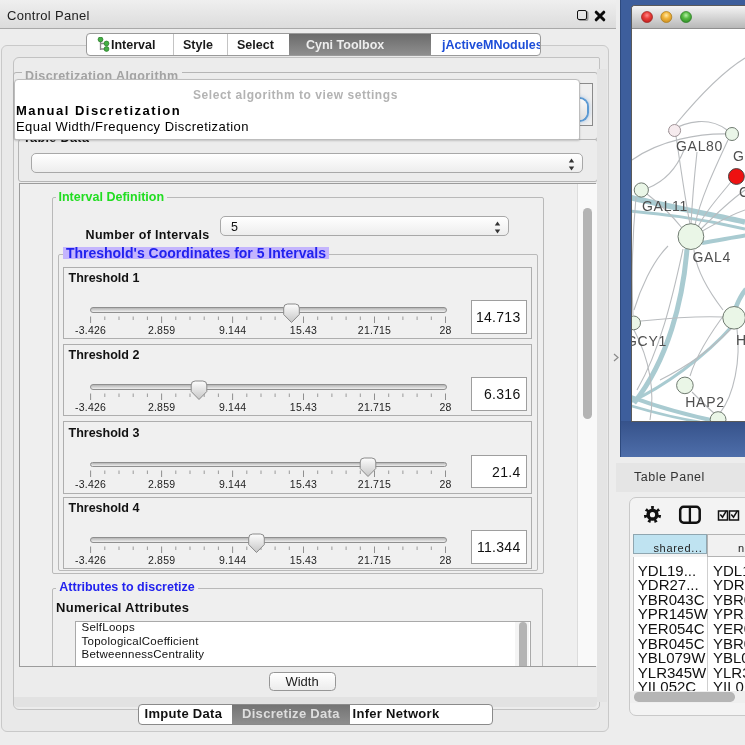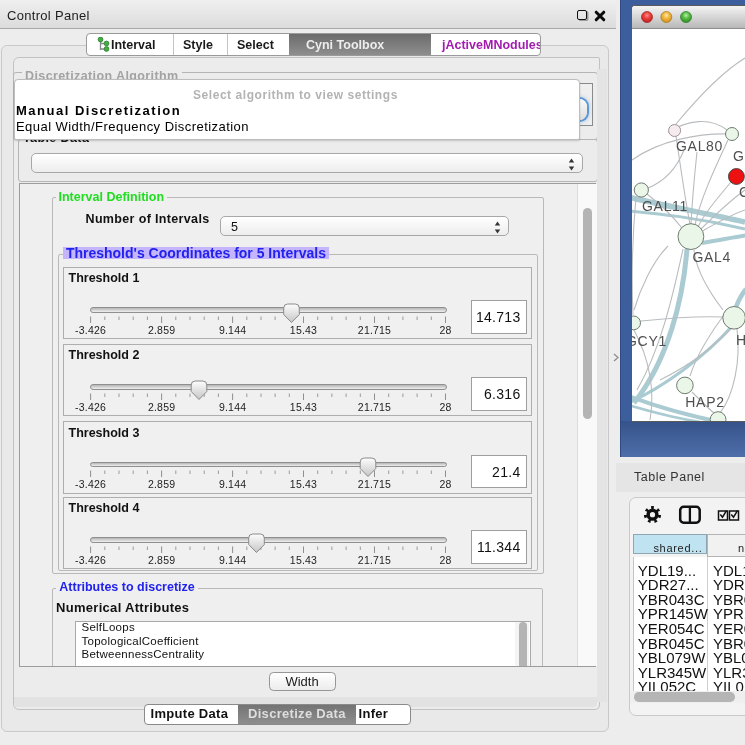--- a/index.html
+++ b/index.html
@@ -44,21 +44,21 @@
         <circle cx="10.5" cy="6.5" r="2.4" fill="#44b044" stroke="#2c7d2c" stroke-width="0.8"></circle>
         <circle cx="10.5" cy="12" r="2.4" fill="#44b044" stroke="#2c7d2c" stroke-width="0.8"></circle>
       </svg>
     <div style="position:absolute;left:24px;top:4px;font-size:12.5px;font-weight:bold;color:#1a1a1a;">Interval</div>
     <div style="position:absolute;left:86px;top:0;width:53.5px;height:21px;border-right:1px solid #c4c4c4;"></div>
     <div style="position:absolute;left:96px;top:4px;font-size:12.5px;font-weight:bold;color:#1a1a1a;">Style</div>
     <div style="position:absolute;left:146px;top:0;width:56px;height:21px;"></div>
     <div style="position:absolute;left:150px;top:4px;font-size:12.5px;font-weight:bold;color:#1a1a1a;">Select</div>
     <div style="position:absolute;left:202px;top:0;width:142px;height:23px;background:linear-gradient(#6b6b6b,#929292);"></div>
     <div style="position:absolute;left:219px;top:4px;font-size:12.5px;font-weight:bold;color:#ededed;">Cyni Toolbox</div>
-    <div style="position:absolute;left:355px;top:4px;font-size:12.5px;font-weight:bold;color:#a21caf;">jActiveMNodules</div>
+    <div style="position:absolute;left:355px;top:4px;font-size:12.5px;font-weight:bold;color:#1d4ed8;">jActiveMNodules</div>
   </div>
 
   
   <div class="abs" style="left:13px;top:71.5px;width:583px;height:66.5px;border:1px solid #b5b5b5;border-radius:3px;"></div>
   <div class="abs" style="left:22px;top:69px;padding:0 3px;background:#ececec;font-size:12.5px;font-weight:bold;color:#a3a3a3;letter-spacing:0.4px;">Discretization Algorithm</div>
   
   <div class="abs" style="left:20px;top:83px;width:573px;height:43px;border:1px solid #8a8a8a;background:#efefef;box-sizing:border-box;"></div>
   <div class="abs" style="left:430px;top:99px;width:157px;height:21px;border-radius:7.5px;box-shadow:0 0 0 2px #5c9ad3, 0 0 4px 2px rgba(100,155,215,0.55);background:linear-gradient(#fafafa,#dedede);"></div>
 
   
@@ -80,21 +80,21 @@
   <div class="abs" style="left:597px;top:69px;width:10px;height:633px;background:#e4e4e4;"></div>
   
   <div class="abs" style="left:19px;top:183px;width:577px;height:484px;border:1px solid #9c9c9c;background:#efefef;box-sizing:border-box;"></div>
   
   <div class="abs" style="left:576.5px;top:184px;width:19px;height:482px;background:#f9f9f9;border-left:1px solid #dcdcdc;"></div>
   <div class="abs" style="left:582.5px;top:208px;width:9.5px;height:211px;background:#b4b4b4;border-radius:5px;"></div>
 
   
   <div class="abs" style="left:52px;top:197px;width:490px;height:375px;border:1px solid #b9b9b9;border-radius:2px;"></div>
   <div class="abs" style="left:55.5px;top:190.6px;line-height:12.5px;padding:0 3px;background:#efefef;font-size:12.5px;font-weight:bold;color:#21dd21;">Interval Definition</div>
-  <div class="abs" style="left:85.5px;top:212px;font-size:12.5px;font-weight:bold;color:#111;letter-spacing:0.35px;">Number of Intervals</div>
+  <div class="abs" style="left:85.5px;top:228px;font-size:12.5px;font-weight:bold;color:#111;letter-spacing:0.35px;">Number of Intervals</div>
   <div class="abs combo" style="left:220px;top:216px;width:289px;height:20px;">
     <div class="ctext">5</div>
     <svg style="position:absolute;right:7px;top:3.5px;" width="7" height="13" viewBox="0 0 7 13">
         <path d="M3.5 0.5 L6.2 4.4 L0.8 4.4 Z" fill="#333"></path>
         <path d="M3.5 12.5 L6.2 8.6 L0.8 8.6 Z" fill="#333"></path>
       </svg>
   </div>
 
   
   <div class="abs" style="left:58px;top:253.5px;width:478px;height:315px;border:1px solid #b9b9b9;border-radius:2px;"></div>
@@ -275,21 +275,21 @@
     <div class="abs" style="left:62.5px;top:450.5px;font-size:11.5px;color:#111;letter-spacing:0.25px;">TopologicalCoefficient</div>
     <div class="abs" style="left:62.5px;top:464px;font-size:11.5px;color:#111;letter-spacing:0.25px;">BetweennessCentrality</div>
     <div class="abs" style="left:496px;top:437.5px;width:14px;height:58px;background:#f4f4f4;"></div>
     <div class="abs" style="left:499.5px;top:438px;width:8.5px;height:57px;background:#b4b4b4;border-radius:4.5px;"></div>
   </div>
 
   
   <div class="abs" style="left:268.5px;top:671.5px;width:67px;height:19.5px;background:linear-gradient(#ffffff,#ececec);border:1px solid #969696;border-radius:4.5px;box-sizing:border-box;text-align:center;font-size:13px;color:#1a1a1a;line-height:18px;">Width</div>
 
   
-  <div class="abs" id="bottabs" style="left:144px;top:703.5px;width:267px;height:21px;background:#fff;border:1px solid #8a8a8a;border-radius:4px;box-sizing:border-box;overflow:hidden;">
+  <div class="abs" id="bottabs" style="left:138px;top:703.5px;width:355px;height:21px;background:#fff;border:1px solid #8a8a8a;border-radius:4px;box-sizing:border-box;overflow:hidden;">
     <div style="position:absolute;left:0;top:0;width:92.5px;height:19px;border-right:1px solid #bdbdbd;"></div>
     <div style="position:absolute;left:5.5px;top:1.5px;font-size:13px;font-weight:bold;color:#111;letter-spacing:0.3px;">Impute Data</div>
     <div style="position:absolute;left:92.5px;top:0;width:118.7px;height:19px;background:linear-gradient(#747474,#8e8e8e);"></div>
     <div style="position:absolute;left:103px;top:1.5px;font-size:13px;font-weight:bold;color:#dedede;letter-spacing:0.3px;">Discretize Data</div>
     <div style="position:absolute;left:213.5px;top:1.5px;font-size:13px;font-weight:bold;color:#111;letter-spacing:0.3px;">Infer Network</div>
   </div>
 
   
   <svg class="abs" style="left:611.5px;top:352.5px;" width="8" height="9" viewBox="0 0 8 9">
       <path d="M2 1 L6 4.5 L2 8" fill="none" stroke="#8a8a8a" stroke-width="1.2"></path>

